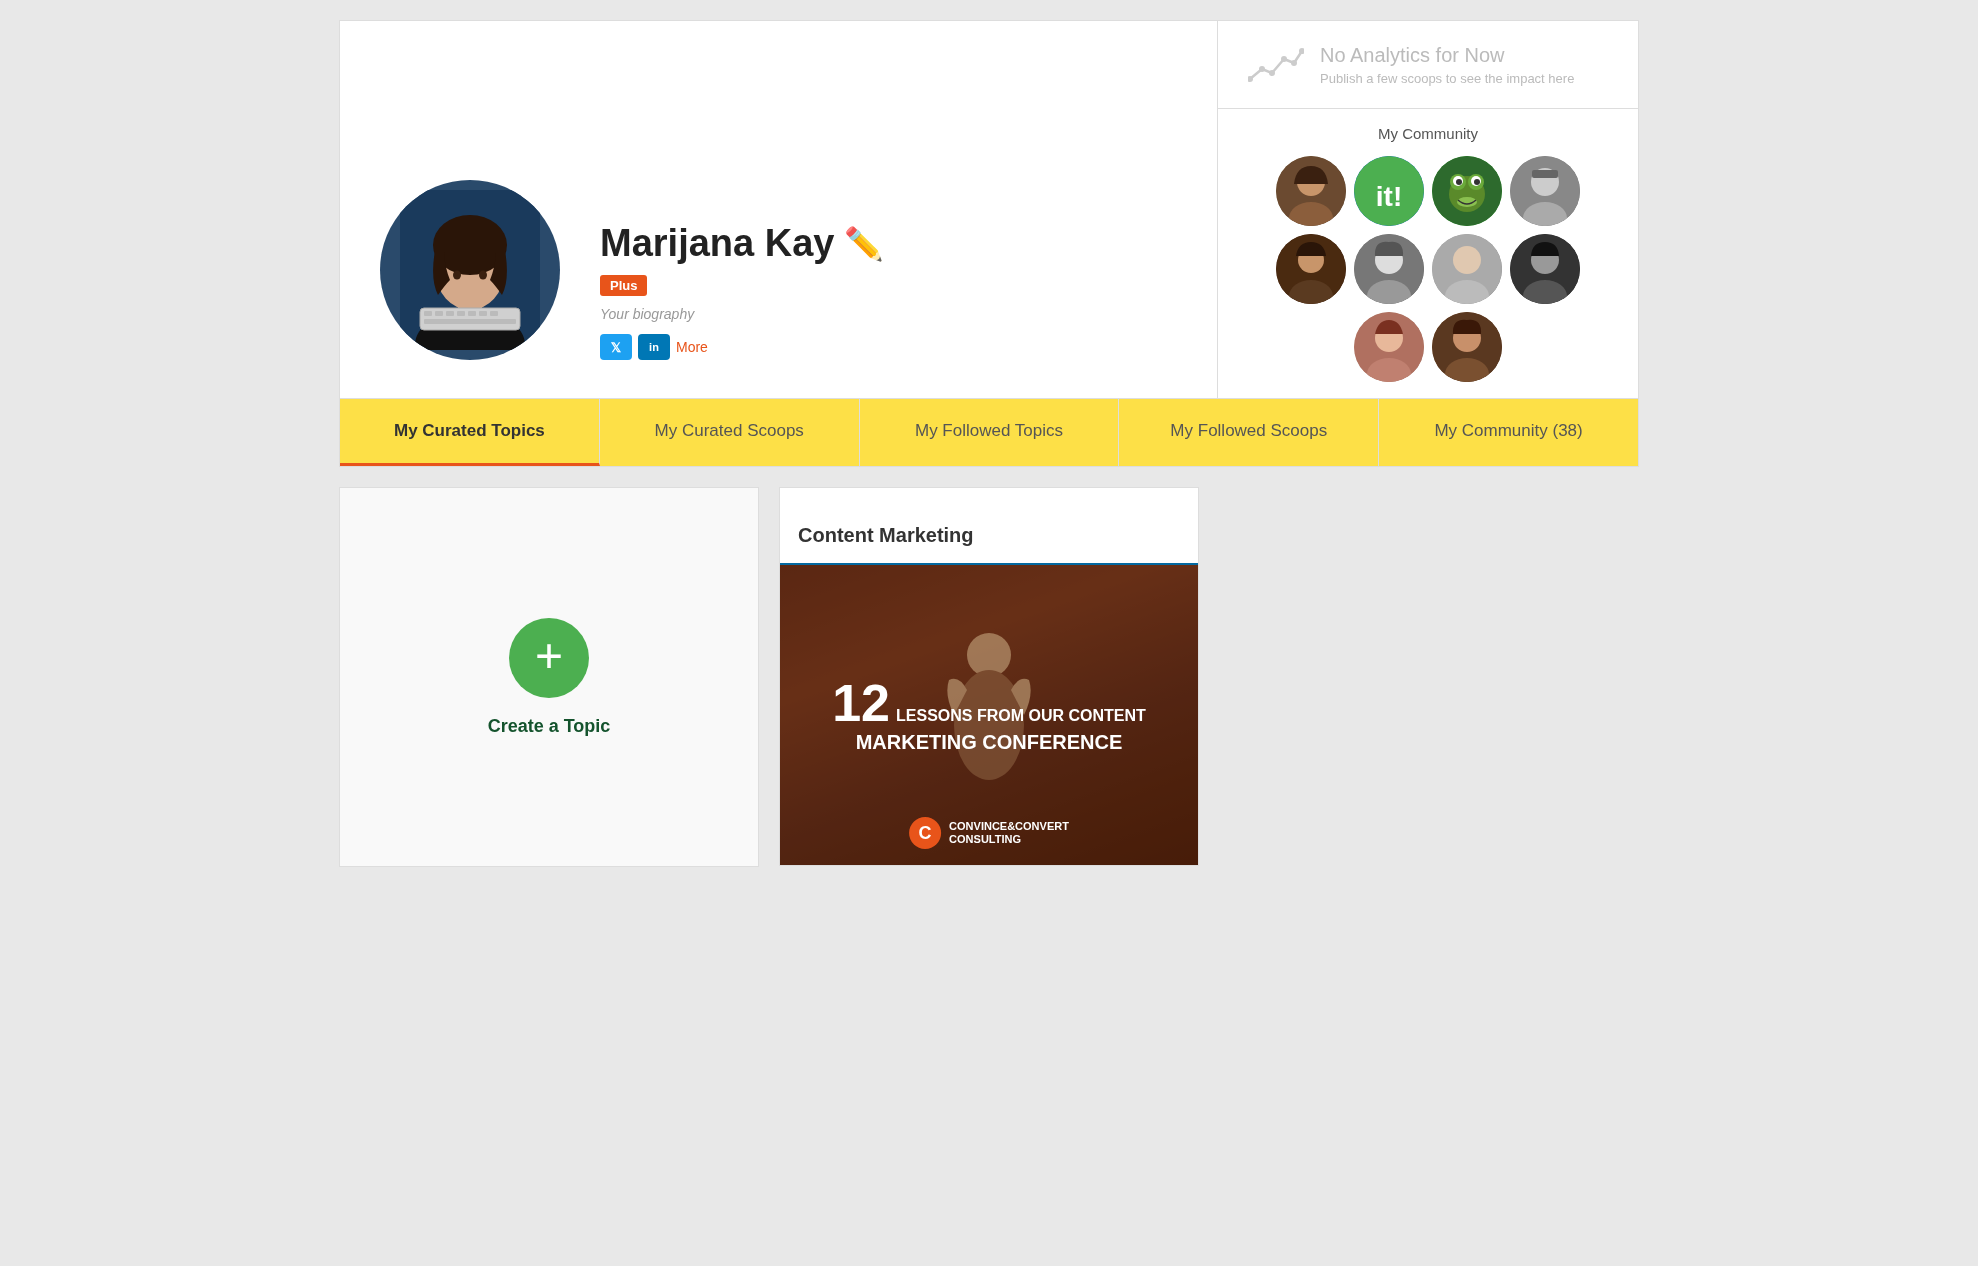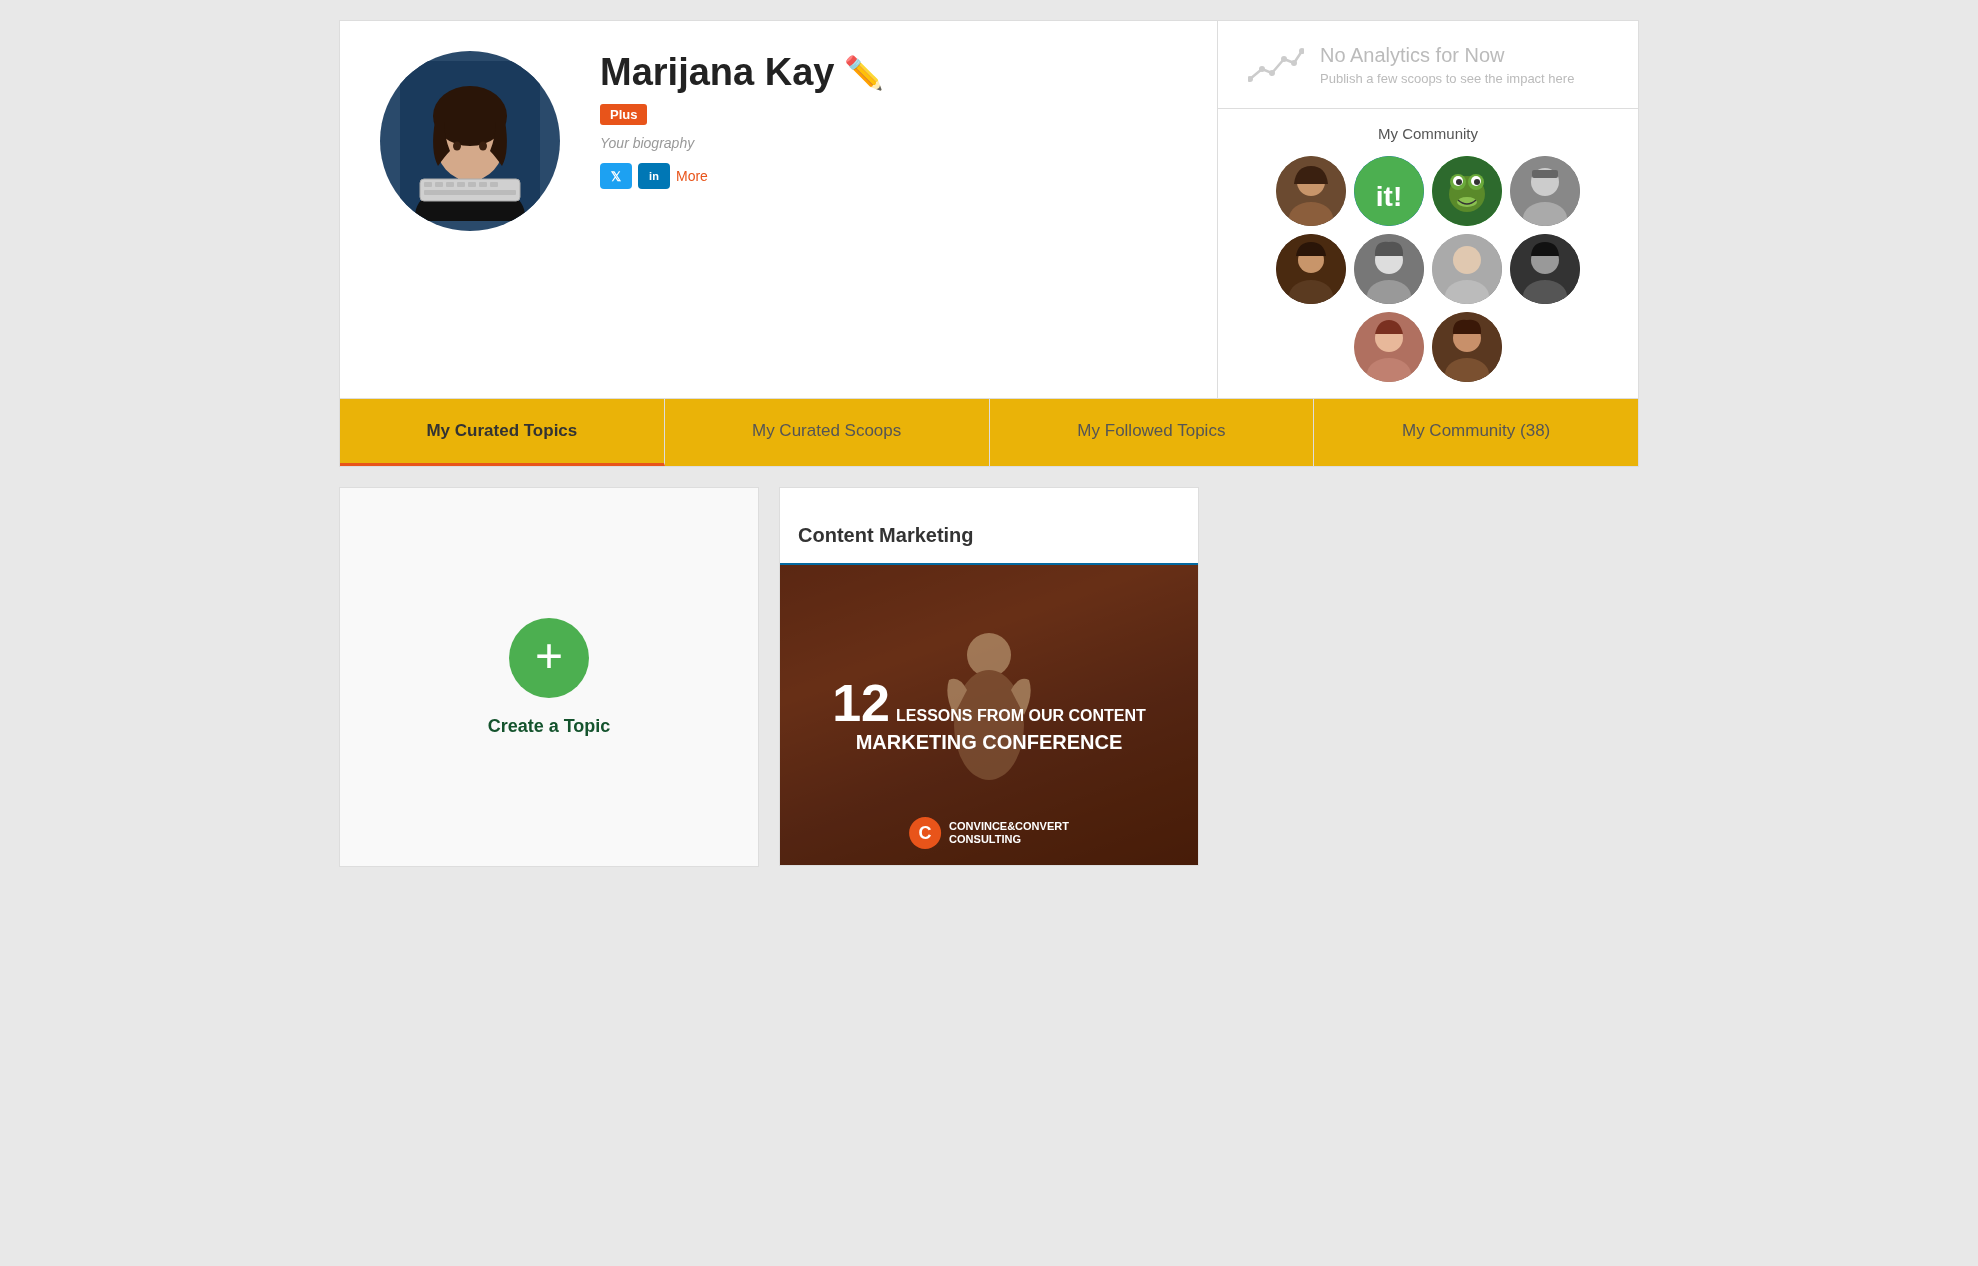--- a/index.html
+++ b/index.html
@@ -16,22 +16,22 @@
     }
     .top-section {
       display: flex;
       background: #fff;
       border: 1px solid #ddd;
       margin-bottom: 0;
     }
     .profile-area {
       flex: 1;
       display: flex;
-      align-items: flex-start;
-      padding: 30px 40px;
+      align-items: flex-end;
+      padding: 38px 40px;
       border-right: 1px solid #ddd;
     }
     .avatar-circle {
       width: 180px;
       height: 180px;
       border-radius: 50%;
       overflow: hidden;
       flex-shrink: 0;
       background: #2a4a6b;
       margin-right: 40px;
@@ -160,21 +160,21 @@
     .ca-3 { background: #2d8a2d; color: #90ee90; }
     .ca-4 { background: linear-gradient(135deg, #999, #666); color: #eee; }
     .ca-5 { background: linear-gradient(135deg, #5a3a2a, #3a2010); color: #d4a98a; }
     .ca-6 { background: linear-gradient(135deg, #888, #555); color: #eee; }
     .ca-7 { background: linear-gradient(135deg, #aaa, #777); color: #f5f5f5; }
     .ca-8 { background: linear-gradient(135deg, #444, #222); color: #ccc; }
     .ca-9 { background: linear-gradient(135deg, #c8a090, #a07060); color: #fff; }
     .ca-10 { background: linear-gradient(135deg, #7a5030, #4a2a10); color: #e8c8a8; }
     .tabs-section {
       display: flex;
-      background: #eab308;
+      background: #fde047;
       border: 1px solid #ddd;
       border-top: none;
     }
     .tab-item {
       flex: 1;
       text-align: center;
       padding: 22px 10px;
       font-size: 17px;
       font-weight: 500;
       color: #555;
@@ -474,20 +474,23 @@
     <div class="tab-item active">
       <span>My Curated Topics</span>
     </div>
     <div class="tab-item">
       <span>My Curated Scoops</span>
     </div>
     <div class="tab-item">
       <span>My Followed Topics</span>
     </div>
     <div class="tab-item">
+      <span>My Followed Scoops</span>
+    </div>
+    <div class="tab-item">
       <span>My Community (38)</span>
     </div>
   </div>
 
   <div class="content-section">
 
     <div class="create-topic-card">
       <div class="plus-circle">
         <span class="plus-symbol">+</span>
       </div>

